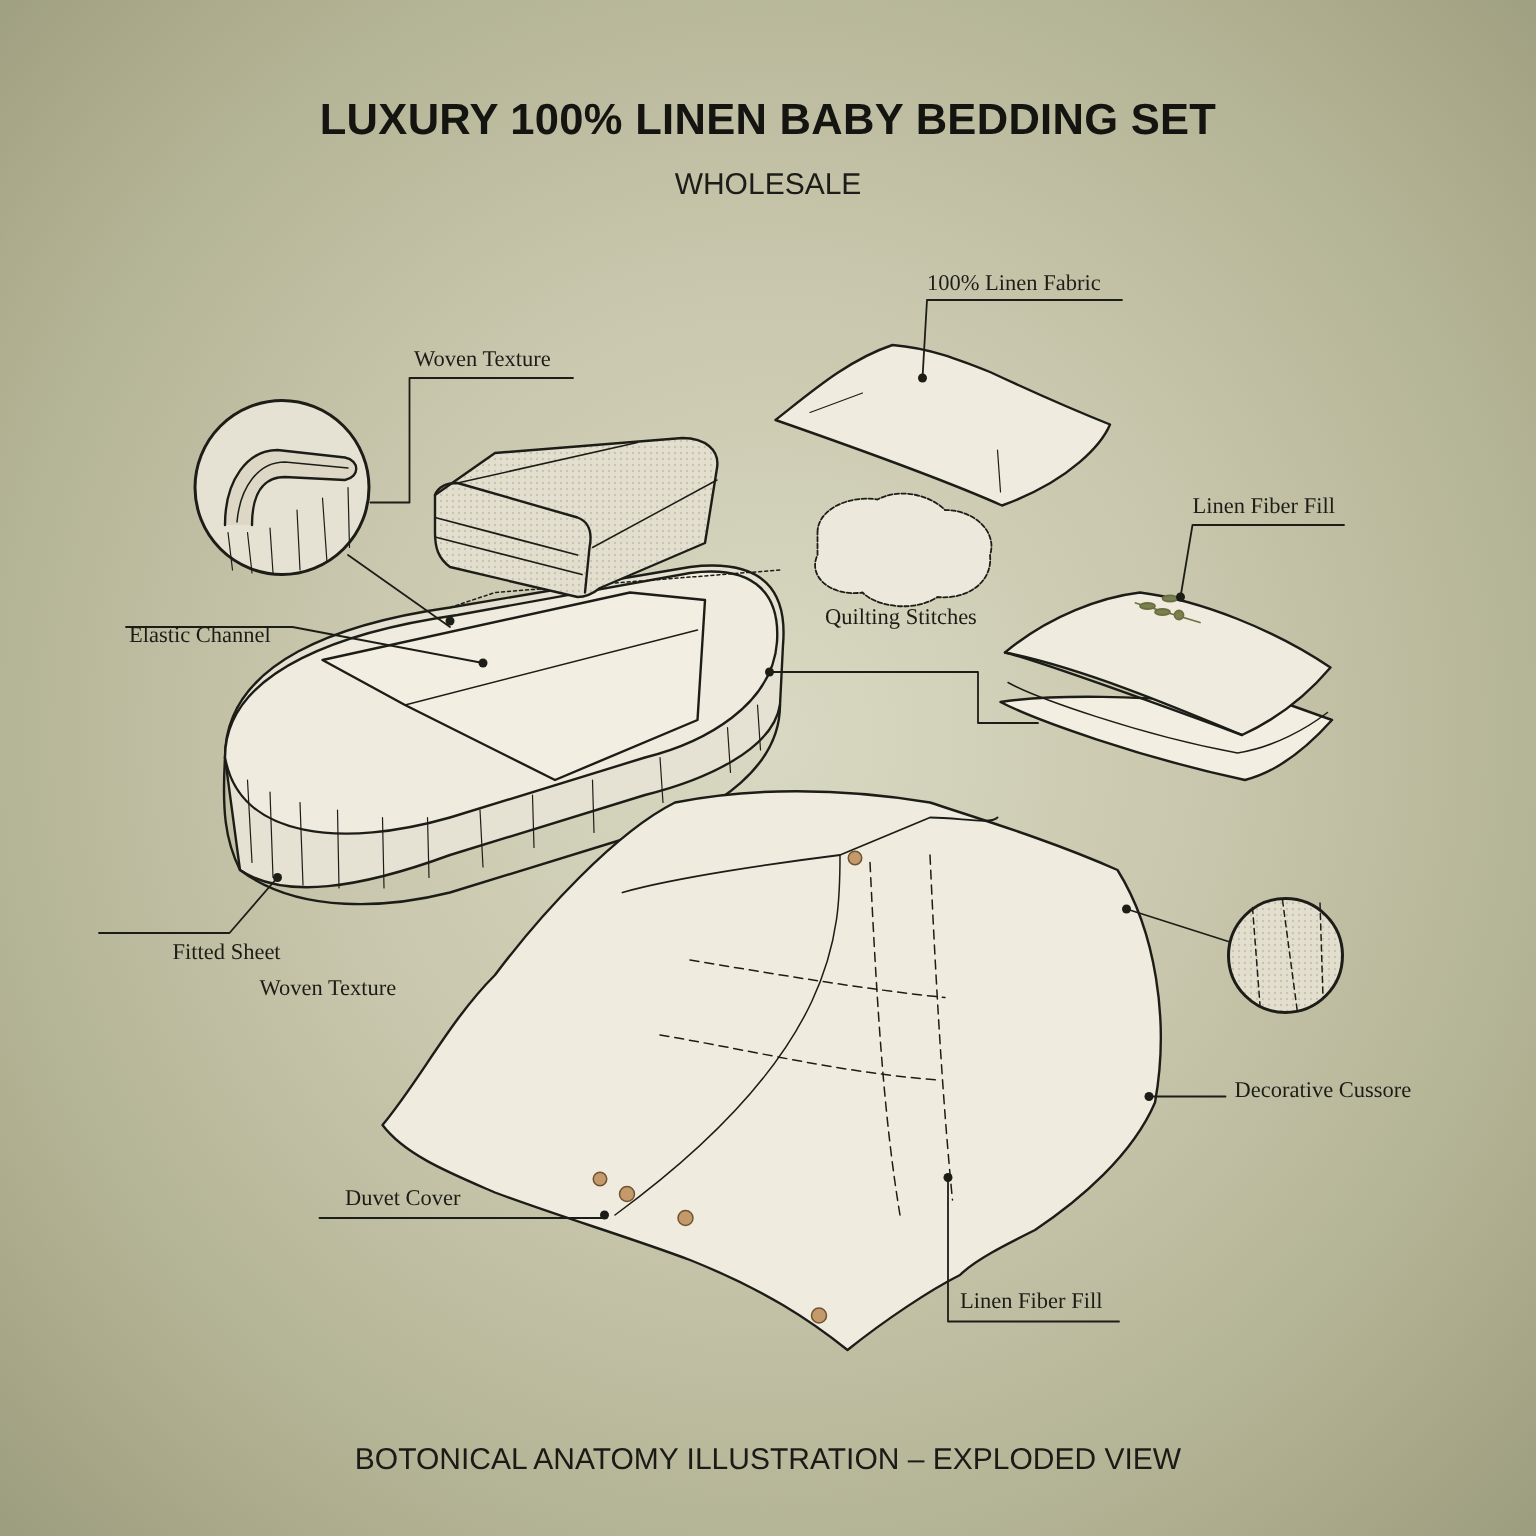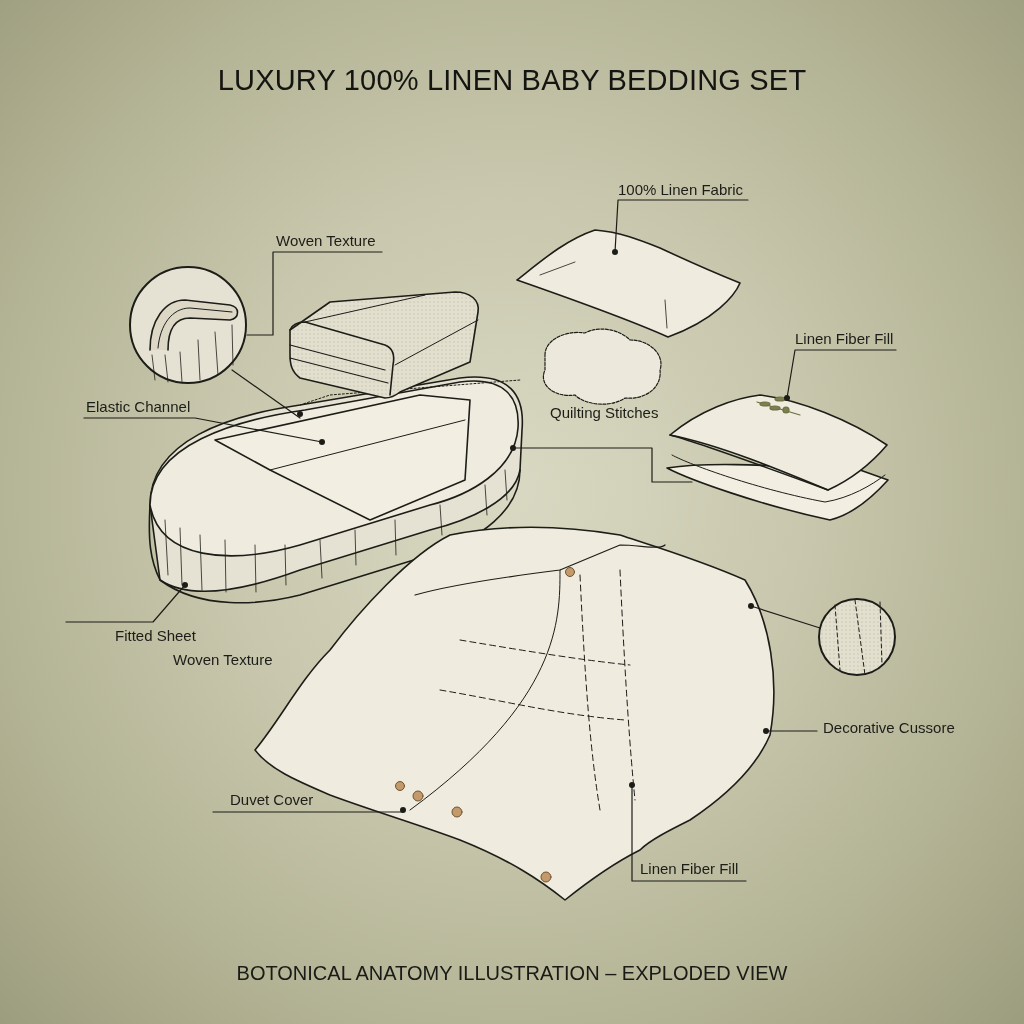--- a/index.html
+++ b/index.html
@@ -1,30 +1,31 @@
 <!DOCTYPE html>
 <html><head>
 <meta charset="utf-8">
 <style>
   html,body{margin:0;padding:0;}
   body{width:1024px;height:1024px;overflow:hidden;font-family:"Liberation Sans",sans-serif;}
   .page{position:relative;width:1024px;height:1024px;
     background:radial-gradient(ellipse at 50% 48%, #d9d8c2 0%, #c9c8ae 40%, #aeae8f 80%, #9c9d7e 100%);}
-  .title{position:absolute;left:0;right:0;top:64px;text-align:center;font-weight:normal;font-size:29px;letter-spacing:0.2px;color:#141410;}
+  .title{position:absolute;left:0;right:0;top:64px;text-align:center;font-weight:bold;font-size:29px;letter-spacing:0.2px;color:#141410;}
   .subtitle{position:absolute;left:0;right:0;top:112px;text-align:center;font-size:20px;color:#1c1c18;}
   .footer{position:absolute;left:0;right:0;top:962px;text-align:center;font-size:20px;color:#1a1a16;}
-  .label{position:absolute;font-size:15px;color:#1d1d18;white-space:nowrap;}
+  .label{position:absolute;font-size:15px;color:#1d1d18;white-space:nowrap;font-family:Liberation Serif, serif;}
   svg{position:absolute;left:0;top:0;}
 </style>
 </head>
 <body>
 
 <div class="page">
 
   <div class="title">LUXURY 100% LINEN BABY BEDDING SET</div>
+  <div class="subtitle">WHOLESALE</div>
 
   <svg width="1024" height="1024" viewBox="0 0 1024 1024">
     <defs>
       <pattern id="weave" width="4" height="4" patternUnits="userSpaceOnUse">
         <rect width="4" height="4" fill="#e3dfcf"></rect>
         <circle cx="2" cy="2" r="0.8" fill="#c9c4b0"></circle>
       </pattern>
     </defs>
     <g fill="#ebe7d9" stroke="#1d1d18" stroke-width="1.6" stroke-linejoin="round" stroke-linecap="round">
 
@@ -146,21 +147,21 @@
           <circle cx="766" cy="731" r="3"></circle>
         <circle cx="403" cy="810" r="3"></circle>
           <circle cx="632" cy="785" r="3"></circle>
       </g>
     </g>
   </svg>
 
   <div class="label" style="left:276px;top:232px;">Woven Texture</div>
   <div class="label" style="left:618px;top:181px;">100% Linen Fabric</div>
   <div class="label" style="left:795px;top:330px;">Linen Fiber Fill</div>
-  <div class="label" style="left:86px;top:398px;">Elastic Channel</div>
+  <div class="label" style="left:86px;top:416px;">Elastic Channel</div>
   <div class="label" style="left:550px;top:404px;">Quilting Stitches</div>
   <div class="label" style="left:67px;top:627px;margin-left:48px;">Fitted Sheet</div>
   <div class="label" style="left:173px;top:651px;">Woven Texture</div>
   <div class="label" style="left:823px;top:719px;">Decorative Cussore</div>
   <div class="label" style="left:230px;top:791px;">Duvet Cover</div>
   <div class="label" style="left:640px;top:860px;">Linen Fiber Fill</div>
 
   <div class="footer">BOTONICAL ANATOMY ILLUSTRATION – EXPLODED VIEW</div>
 </div>
 

